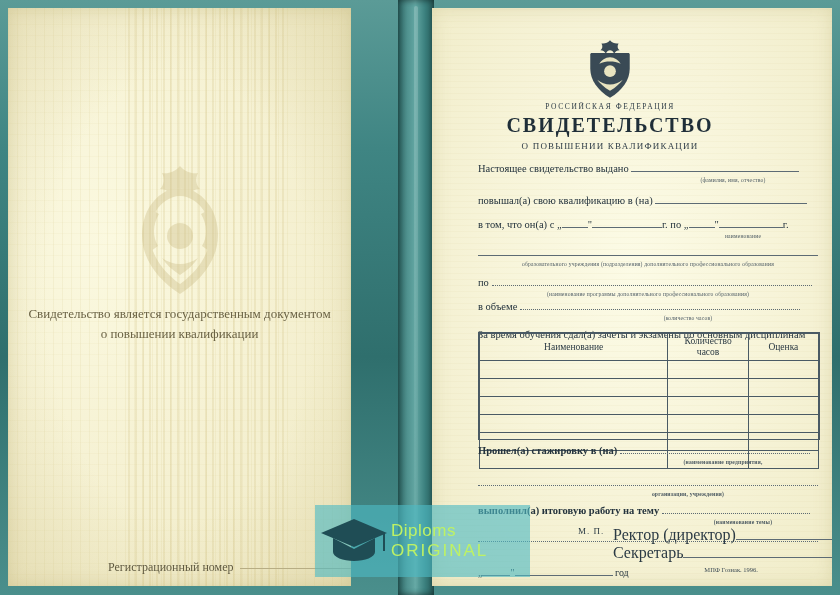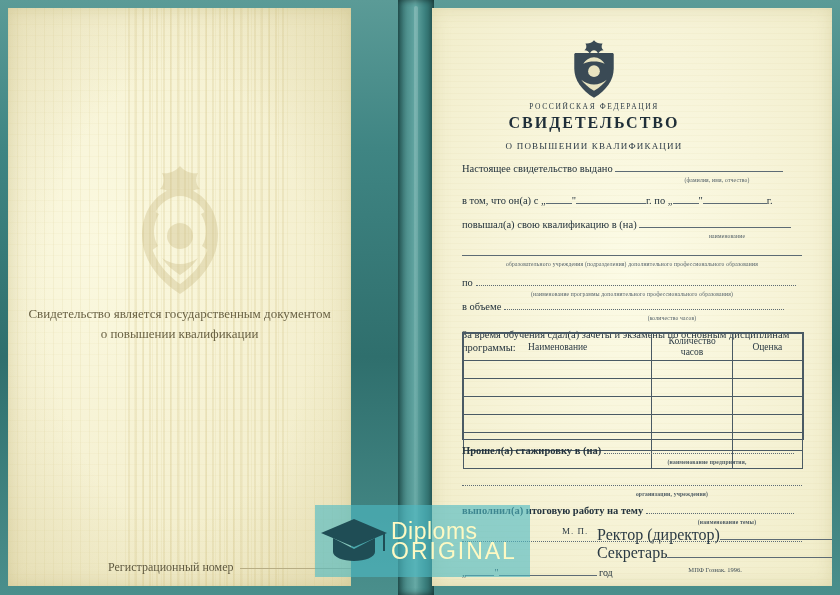--- a/index.html
+++ b/index.html
@@ -80,33 +80,33 @@
     box-shadow:inset 0 0 18px rgba(180,170,110,.30);
     overflow:hidden;
     color:#2b3a44;
   }
   .right-page .tex{
     position:absolute;inset:0;
     background-image:
       repeating-linear-gradient(0deg, rgba(210,198,142,.13) 0px, rgba(210,198,142,.13) 1px, transparent 1px, transparent 6px);
     opacity:.7;pointer-events:none;
   }
-  .content{position:absolute;left:0;top:0;width:324px;height:578px;}
+  .content{position:absolute;left:16px;top:0;width:324px;height:578px;}
 
   .emblem-top{
     position:absolute;left:50%;top:30px;transform:translateX(-50%);
     width:64px;height:62px;
   }
   .rf{
     position:absolute;left:0;right:0;top:94px;text-align:center;
     font-size:7.5px;letter-spacing:1.6px;color:#2d3b46;
   }
   .title{
     position:absolute;left:0;right:0;top:106px;text-align:center;
-    font-size:16px;letter-spacing:2px;font-weight:700;color:#1f2e38;
+    font-size:20px;letter-spacing:2px;font-weight:700;color:#1f2e38;
   }
   .subtitle{
     position:absolute;left:0;right:0;top:133px;text-align:center;
     font-size:9px;letter-spacing:1.2px;color:#2d3b46;
   }
 
   .body{position:absolute;left:30px;top:152px;width:340px;font-size:10.5px;color:#24333d;}
   .row{position:relative;margin-bottom:1px;line-height:14px;white-space:nowrap;}
   .dots{
     display:inline-block;border-bottom:1px dotted #5d6b74;
@@ -158,22 +158,22 @@
   .wm{
     position:absolute;left:315px;top:505px;width:215px;height:72px;
     background:rgba(77,185,196,.62);
     display:flex;align-items:center;
     overflow:hidden;
   }
   .wm .cap-icon{
     width:70px;height:60px;margin-left:4px;position:relative;flex:0 0 auto;
   }
   .wm .txt{
-    color:#fef9c3;font-family:"Liberation Sans",sans-serif;
-    font-size:23px;line-height:20px;letter-spacing:.5px;font-weight:400;
+    color:#bef264;font-family:"Liberation Sans",sans-serif;
+    font-size:17px;line-height:20px;letter-spacing:.5px;font-weight:400;
     margin-left:2px;
   }
   .wm .txt .l2{letter-spacing:2px;}
 </style>
 </head>
 <body>
 
 <div class="page">
   <div class="cover"></div>
 
@@ -229,26 +229,26 @@
 
       <div class="body">
 
         <div class="row">
           <span>Настоящее свидетельство выдано</span>
           <span class="solidline" style="width:168px"></span>
         </div>
         <div class="cap" style="margin-left:170px;width:170px;">(фамилия, имя, отчество)</div>
 
         <div class="row" style="margin-top:8px">
-          <span>в том, что он(а) с „</span><span class="solidline" style="width:26px"></span><span>"</span><span class="solidline" style="width:70px"></span><span>г. по „</span><span class="solidline" style="width:26px"></span><span>"</span><span class="solidline" style="width:64px"></span><span>г.</span>
-        </div>
-
-        <div class="row" style="margin-top:8px">
           <span>повышал(а) свою квалификацию в (на)</span>
           <span class="solidline" style="width:152px"></span>
+        </div>
+
+        <div class="row" style="margin-top:8px">
+          <span>в том, что он(а) с „</span><span class="solidline" style="width:26px"></span><span>"</span><span class="solidline" style="width:70px"></span><span>г. по „</span><span class="solidline" style="width:26px"></span><span>"</span><span class="solidline" style="width:64px"></span><span>г.</span>
         </div>
         <div class="cap" style="margin-left:190px;width:150px;">наименование</div>
 
         <div class="row" style="margin-top:4px">
           <span class="solidline" style="width:340px"></span>
         </div>
         <div class="cap full">образовательного учреждения (подразделения) дополнительного профессионального образования</div>
 
         <div class="row" style="margin-top:6px">
           <span>по</span>
@@ -257,21 +257,20 @@
         <div class="cap full">(наименование программы дополнительного профессионального образования)</div>
 
         <div class="row" style="">
           <span>в объеме</span>
           <span class="dots" style="width:280px"></span>
         </div>
         <div class="cap" style="margin-left:110px;width:200px;">(количество часов)</div>
 
         <div class="row" style="margin-top:6px;white-space:normal;line-height:13px;">
           <span>За время обучения сдал(а) зачеты и экзамены по основным дисциплинам</span>
-          <div>программы:</div>
         </div>
       </div>
 
       <div class="tbl">
         <table class="grades">
           <thead>
             <tr>
               <th class="col1">Наименование</th>
               <th class="col2">
                 <div>Количество</div>

